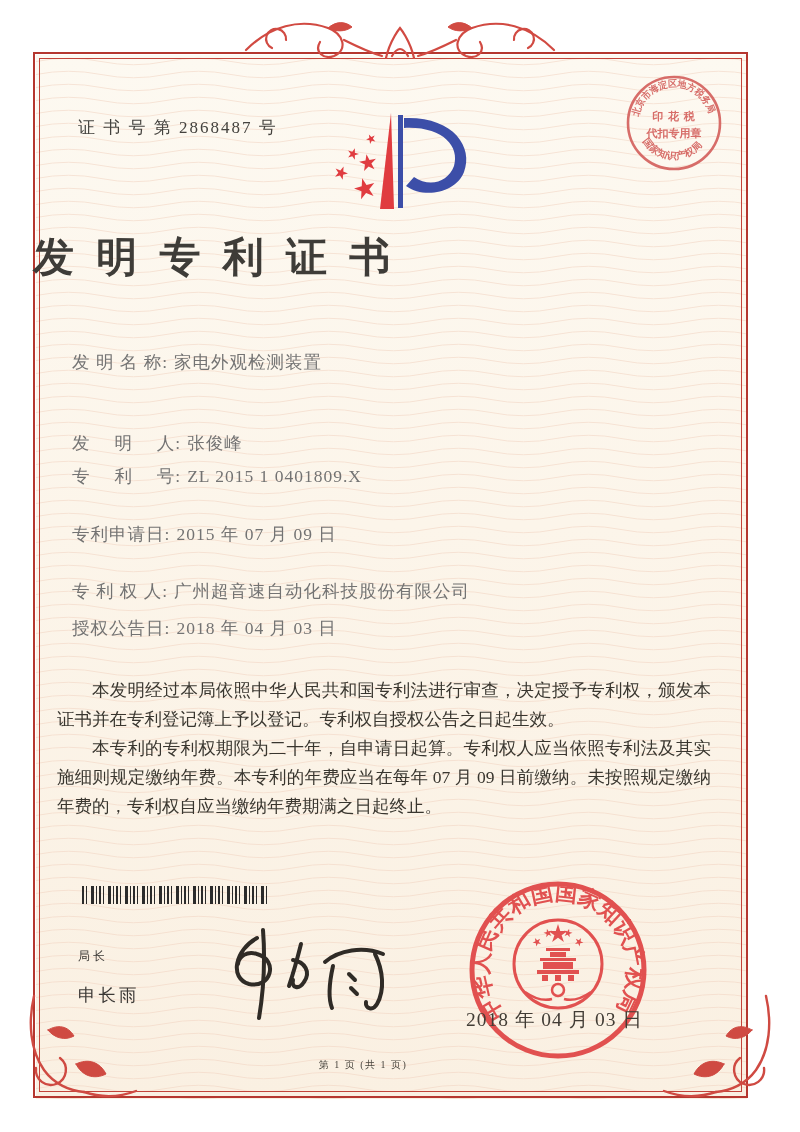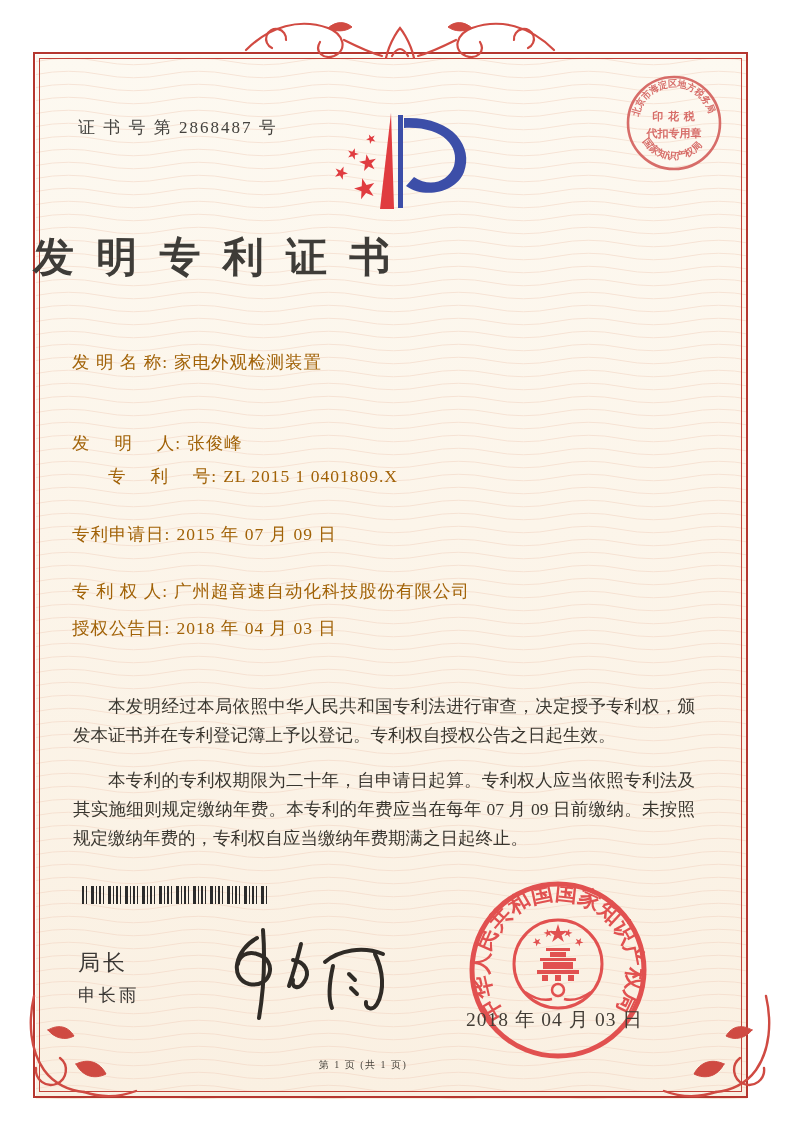--- a/index.html
+++ b/index.html
@@ -28,37 +28,37 @@
   .deco{z-index:3;}
   .content{z-index:4;}
   .cert-no{
     left:70px;top:116px;font-size:17px;letter-spacing:2px;color:#44423e;z-index:4;margin-left:8px;
   }
   .title{
     left:33px;top:230px;width:717px;text-align:left;
     font-size:41px;font-weight:600;letter-spacing:6px;color:#3e3c38;z-index:4;
   }
   .field-row{
-    left:72px;font-size:17.5px;color:#a16207;letter-spacing:1px;z-index:4;white-space:nowrap;
+    left:72px;font-size:17.5px;color:#737373;letter-spacing:1px;z-index:4;white-space:nowrap;
   }
   .field-row .val{margin-left:6px;}
   .paragraphs{
     left:57px;top:676px;width:654px;z-index:4;
     font-size:17.5px;line-height:29px;color:#39362f;text-align:justify;
   }
-  .paragraphs p{margin:16px;text-indent:2em;}
+  .paragraphs p{margin:0;text-indent:2em;}
   .barcode{
     left:82px;top:886px;width:186px;height:18px;z-index:4;
     background:repeating-linear-gradient(90deg,
       #2b2b2b 0 2px,transparent 2px 4px,
       #2b2b2b 4px 5px,transparent 5px 9px,
       #2b2b2b 9px 12px,transparent 12px 14px,
       #2b2b2b 14px 15px,transparent 15px 17px);
   }
-  .position-label{left:78px;top:948px;font-size:22px;letter-spacing:3px;color:#3b3835;z-index:4;}
+  .position-label{left:78px;top:948px;font-size:12px;letter-spacing:3px;color:#3b3835;z-index:4;}
   .director-name{left:78px;top:983px;font-size:17.5px;letter-spacing:3px;color:#3b3835;z-index:4;}
   .signature{left:205px;top:926px;z-index:5;}
   .main-seal{left:465px;top:878px;z-index:4;}
   .seal-date{left:466px;top:1006px;font-size:19.5px;letter-spacing:1px;color:#413c35;z-index:6;}
   .footer{left:33px;top:1058px;width:660px;text-align:center;font-size:10px;letter-spacing:1.5px;color:#4a463f;z-index:4;}
   .tax-stamp{left:610px;top:60px;z-index:4;opacity:.92;}
   .logo{left:318px;top:96px;z-index:4;}
 </style>
 </head>
 <body>
@@ -151,21 +151,21 @@
 </svg>
 
 <div class="abs title content">发 明 专 利 证 书</div>
 
 <div class="abs field-row content" style="top:350px;">
   <span>发 明 名 称:</span><span class="val">家电外观检测装置</span>
 </div>
 <div class="abs field-row content" style="top:431px;">
   <span>发　 明　 人:</span><span class="val">张俊峰</span>
 </div>
-<div class="abs field-row content" style="top:464px;margin-left:36px;">
+<div class="abs field-row content" style="top:464px;">
   <span>专　 利　 号:</span><span class="val">ZL 2015 1 0401809.X</span>
 </div>
 <div class="abs field-row content" style="top:522px;">
   <span>专利申请日:</span><span class="val">2015 年 07 月 09 日</span>
 </div>
 <div class="abs field-row content" style="top:579px;">
   <span>专 利 权 人:</span><span class="val">广州超音速自动化科技股份有限公司</span>
 </div>
 <div class="abs field-row content" style="top:607px;margin-top:9px;">
   <span>授权公告日:</span><span class="val">2018 年 04 月 03 日</span>

